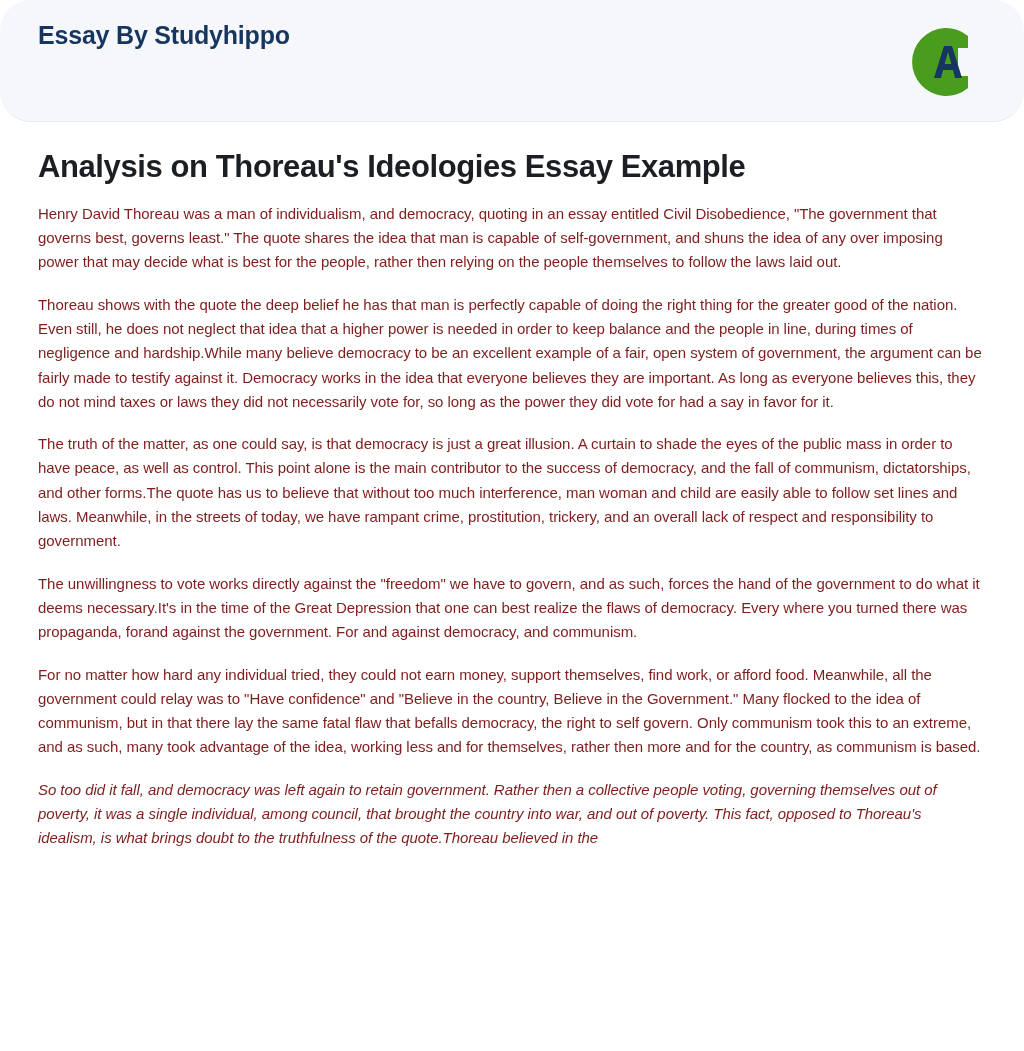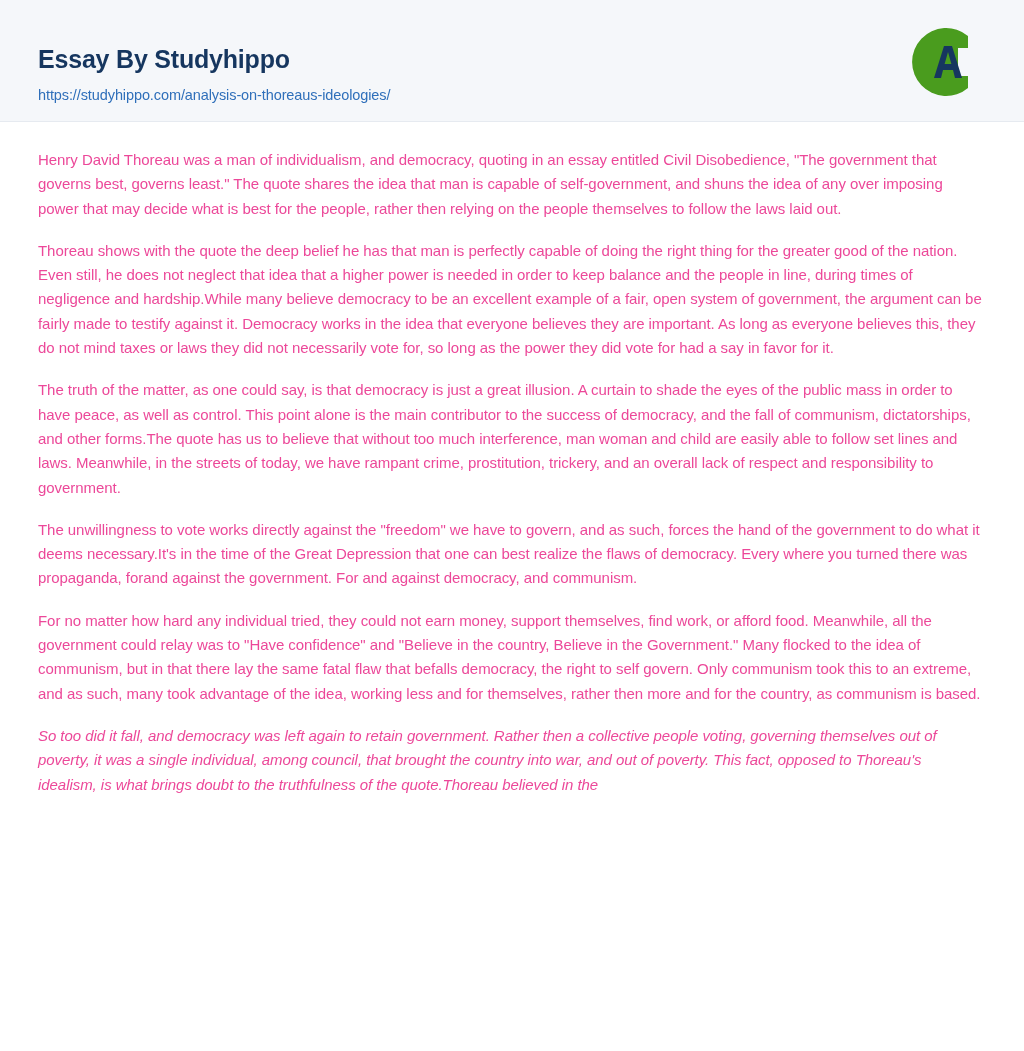--- a/index.html
+++ b/index.html
@@ -23,21 +23,22 @@
     box-sizing: border-box;
   }
 
   
   .header {
     height: 122px;
     background: #f5f7fa;
     border-bottom: 1px solid #e6eaf0;
     position: relative;
     box-sizing: border-box;
-    padding: 46px 40px 0 38px;
+    padding: 22px 40px 0 38px;
+    border-radius: 31px;
   }
 
   .brand {
     font-size: 25px;
     font-weight: bold;
     color: #16365f;
     letter-spacing: -0.2px;
     line-height: 1.1;
     display: block;
   }
@@ -71,47 +72,47 @@
     color: #1b1f24;
     margin: 0 0 16px 0;
     letter-spacing: -0.4px;
     line-height: 1.22;
   }
 
   .article p {
     font-size: 15px;
     line-height: 1.62;
     margin: 0 0 18px 0;
-    color: #ec4899;
+    color: #7f1d1d;
     letter-spacing: -0.05px;
   }
 
   .article p:last-child {
     margin-bottom: 0;
     font-style: italic;
   }
 </style>
 </head>
 <body>
 
 <div class="page">
 
   <div class="header">
     <span class="brand">Essay By Studyhippo</span>
-    <a class="site-url" href="#">https://studyhippo.com/analysis-on-thoreaus-ideologies/</a>
 
     <span class="logo">
       <svg width="84" height="84" viewBox="0 0 84 84" xmlns="http://www.w3.org/2000/svg">
         <path d="M66 16 A34 34 0 1 0 66 68 L66 56 L56 56 L56 28 L66 28 Z" fill="#4a9c1e"></path>
         <path d="M42 26 L32 58 L39 58 L41 50 L51 50 L53 58 L60 58 L50 26 Z M42.6 44 L46 32 L49.4 44 Z" fill="#16365f"></path>
       </svg>
     </span>
   </div>
 
   <div class="article">
+    <h1 class="article-title">Analysis on Thoreau's Ideologies Essay Example</h1>
 
     <p>Henry David Thoreau was a man of individualism, and democracy, quoting in an essay entitled Civil Disobedience, "The government that governs best, governs least." The quote shares the idea that man is capable of self-government, and shuns the idea of any over imposing power that may decide what is best for the people, rather then relying on the people themselves to follow the laws laid out.</p>
     <p>Thoreau shows with the quote the deep belief he has that man is perfectly capable of doing the right thing for the greater good of the nation. Even still, he does not neglect that idea that a higher power is needed in order to keep balance and the people in line, during times of negligence and hardship.While many believe democracy to be an excellent example of a fair, open system of government, the argument can be fairly made to testify against it. Democracy works in the idea that everyone believes they are important. As long as everyone believes this, they do not mind taxes or laws they did not necessarily vote for, so long as the power they did vote for had a say in favor for it.</p>
     <p>The truth of the matter, as one could say, is that democracy is just a great illusion. A curtain to shade the eyes of the public mass in order to have peace, as well as control. This point alone is the main contributor to the success of democracy, and the fall of communism, dictatorships, and other forms.The quote has us to believe that without too much interference, man woman and child are easily able to follow set lines and laws. Meanwhile, in the streets of today, we have rampant crime, prostitution, trickery, and an overall lack of respect and responsibility to government.</p>
     <p>The unwillingness to vote works directly against the "freedom" we have to govern, and as such, forces the hand of the government to do what it deems necessary.It's in the time of the Great Depression that one can best realize the flaws of democracy. Every where you turned there was propaganda, forand against the government. For and against democracy, and communism.</p>
     <p>For no matter how hard any individual tried, they could not earn money, support themselves, find work, or afford food. Meanwhile, all the government could relay was to "Have confidence" and "Believe in the country, Believe in the Government." Many flocked to the idea of communism, but in that there lay the same fatal flaw that befalls democracy, the right to self govern. Only communism took this to an extreme, and as such, many took advantage of the idea, working less and for themselves, rather then more and for the country, as communism is based.</p>
     <p>So too did it fall, and democracy was left again to retain government. Rather then a collective people voting, governing themselves out of poverty, it was a single individual, among council, that brought the country into war, and out of poverty. This fact, opposed to Thoreau's idealism, is what brings doubt to the truthfulness of the quote.Thoreau believed in the</p>
   </div>
 
 </div>

